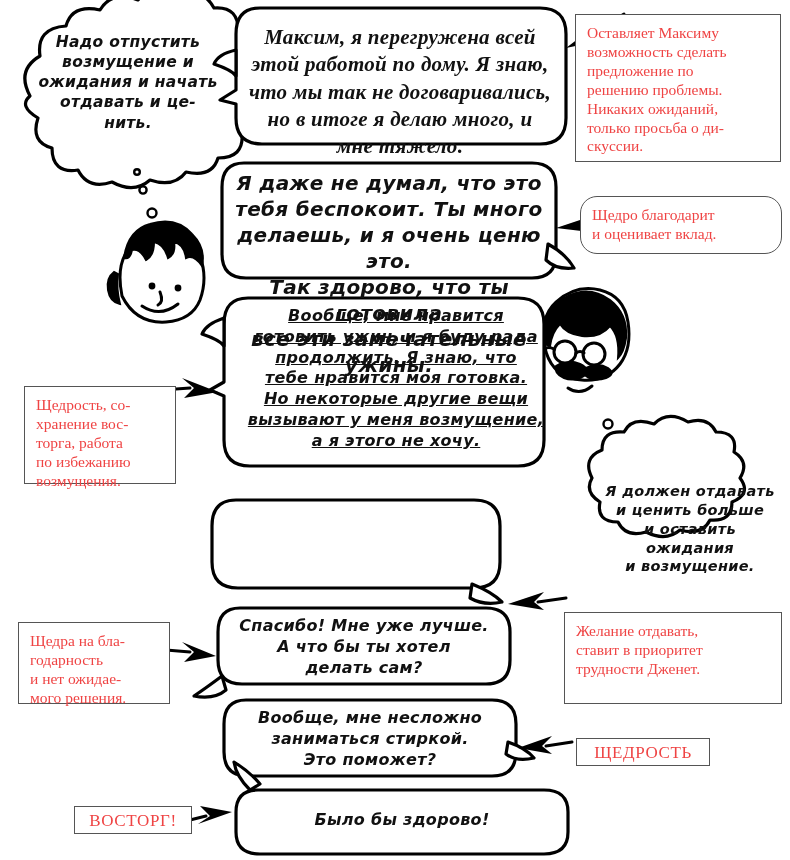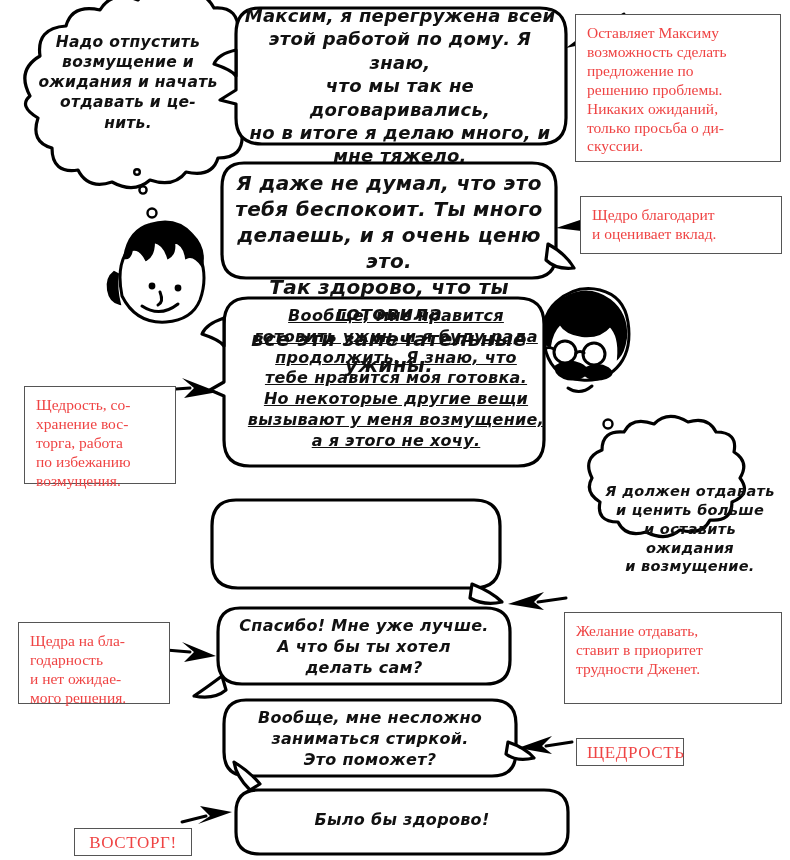--- a/index.html
+++ b/index.html
@@ -197,21 +197,21 @@
     </g>
 
   </svg>
 
   <div class="abs hand" style="left:32px;top:32px;width:192px;font-size:15.5px;">Надо отпустить
 возмущение и
 ожидания и начать
 отдавать и це-
 нить.</div>
 
-  <div class="abs hand" style="left:240px;top:4px;width:320px;font-size:18px;">Максим, я перегружена всей
+  <div class="abs hand" style="left:240px;top:24px;width:320px;font-size:21px;font-family:Liberation Serif, serif;">Максим, я перегружена всей
 этой работой по дому. Я знаю,
 что мы так не договаривались,
 но в итоге я делаю много, и
 мне тяжело.</div>
 
   <div class="abs hand" style="left:228px;top:170px;width:322px;font-size:20px;">Я даже не думал, что это
 тебя беспокоит. Ты много
 делаешь, и я очень ценю это.
 Так здорово, что ты готовила
 все эти замечательные ужины.</div>
@@ -241,35 +241,35 @@
   <div class="abs hand" style="left:244px;top:810px;width:316px;font-size:16px;">Было бы здорово!</div>
 
   <div class="abs note" style="left:575px;top:14px;width:206px;height:148px;">Оставляет Максиму
 возможность сделать
 предложение по
 решению проблемы.
 Никаких ожиданий,
 только просьба о ди-
 скуссии.</div>
 
-  <div class="abs note" style="left:580px;top:196px;width:202px;height:58px;">Щедро благодарит
+  <div class="abs note" style="left:580px;top:196px;width:202px;height:58px;border-radius:17px;">Щедро благодарит
 и оценивает вклад.</div>
 
   <div class="abs note" style="left:24px;top:386px;width:152px;height:98px;">Щедрость, со-
 хранение вос-
 торга, работа
 по избежанию
 возмущения.</div>
 
   <div class="abs note" style="left:18px;top:622px;width:152px;height:82px;">Щедра на бла-
 годарность
 и нет ожидае-
 мого решения.</div>
 
   <div class="abs note" style="left:564px;top:612px;width:218px;height:92px;">Желание отдавать,
 ставит в приоритет
 трудности Дженет.</div>
 
-  <div class="abs note caps" style="left:576px;top:738px;width:108px;height:28px;">ЩЕДРОСТЬ</div>
-
-  <div class="abs note caps" style="left:74px;top:806px;width:118px;height:28px;margin-top:22px;">ВОСТОРГ!</div>
+  <div class="abs note caps" style="left:576px;top:738px;width:134px;height:28px;">ЩЕДРОСТЬ</div>
+
+  <div class="abs note caps" style="left:74px;top:806px;width:118px;height:28px;">ВОСТОРГ!</div>
 
 </div>
 
 </body></html>

